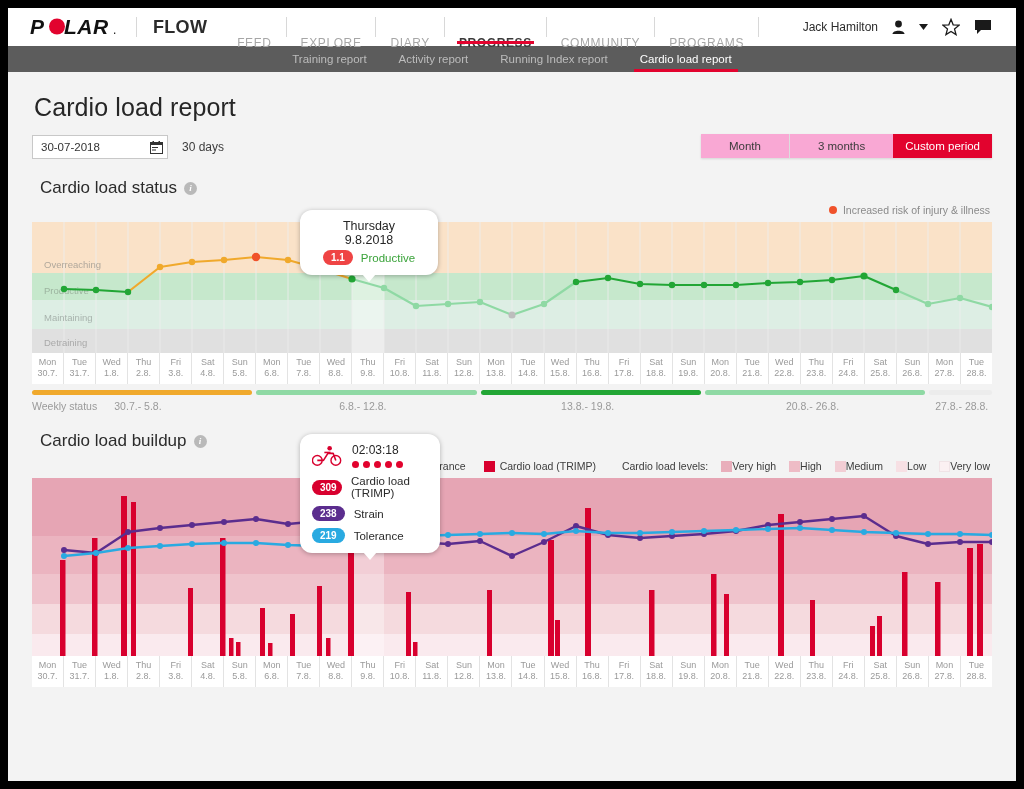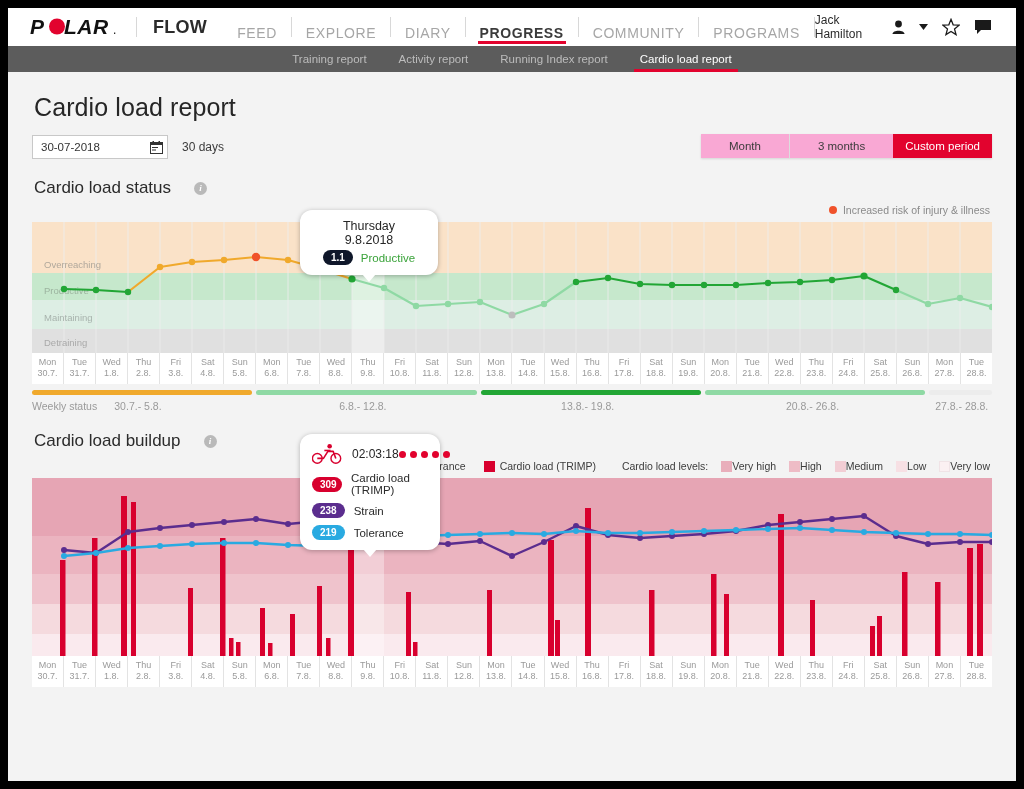--- a/index.html
+++ b/index.html
@@ -24,21 +24,21 @@
     padding: 0 16px 0 22px;
     position: relative;
   }
   .logo { display: flex; align-items: baseline; margin-right: 14px; }
   .nav-sep { width:1px; height:20px; background:#d8d8d8; margin:0 0px; }
   .nav-flow {
     font-size: 18px; font-weight: bold; color:#2b2b2b;
     padding: 0 16px; letter-spacing: .3px;
   }
   .nav-item {
-    font-size: 14px; color:#a6a6a6; padding: 6px 14px;
+    font-size: 12px; color:#a6a6a6; padding: 16px 14px;
     letter-spacing: .6px; position: relative; line-height: 38px;
     height: 38px; cursor: pointer;
   }
   .nav-item.active { color:#3b3b3b; font-weight: bold; }
   .nav-item.active:after {
     content:""; position:absolute; left:12px; right:12px; bottom:2px;
     height:3px; background:#e2032e;
   }
   .topbar-right {
     margin-left:auto; display:flex; align-items:center; gap:14px;
@@ -88,21 +88,21 @@
   }
   .seg-btn {
     height:24px; line-height:24px; background:#f9a8d4; color:#3b3b3b;
     font-size:11.5px; padding:0 28px; cursor:pointer;
   }
   .seg-btn + .seg-btn { border-left:1px solid #ddd; }
   .seg-btn.active { background:#e2032e; color:#fff; border-left:0; padding:0 12px; }
 
   h2.section {
     font-size:17px; font-weight:normal; color:#2b2b2b;
-    margin: 18px 0 6px 2px; display:flex; align-items:center; gap:23px;
+    margin: 18px 0 6px 8px; display:flex; align-items:center; gap:7px;
   }
   .info-ic {
     width:13px; height:13px; border-radius:50%; background:#b9b9b9;
     color:#fff; font-size:9px; font-style:italic; font-weight:bold;
     text-align:center; line-height:13px; font-family:"Liberation Serif",serif;
   }
 
   .risk-legend {
     position:absolute; right:2px; font-size:10.5px; color:#8a8a8a;
     display:flex; align-items:center; gap:6px;
@@ -354,21 +354,21 @@
           <circle cx="864" cy="68" r="3.2" fill="#22a635"></circle>
             <circle cx="896" cy="82" r="3.2" fill="#8fd9a4"></circle>
           <circle cx="928" cy="76" r="3.2" fill="#8fd9a4"></circle>
             <circle cx="960" cy="85" r="3.2" fill="#8fd9a4"></circle>
         </g>
       </svg>
 
       <div class="tooltip" style="left:268px; top:-12px; width:138px;">
         <div class="tt1-title">Thursday 9.8.2018</div>
         <div class="tt1-row">
-          <span class="pill" style="background:#0f172a;">1.1</span>
+          <span class="pill" style="background:#ef4444;">1.1</span>
           <span class="tt1-status">Productive</span>
         </div>
       </div>
     </div>
 
     <div class="axis-row">
       <div class="axis-cell"><span>Mon</span><br><span>30.7.</span></div>
       <div class="axis-cell"><span>Tue</span><br><span>31.7.</span></div>
       <div class="axis-cell"><span>Wed</span><br><span>1.8.</span></div>
       <div class="axis-cell"><span>Thu</span><br><span>2.8.</span></div>
@@ -584,21 +584,21 @@
           <div class="tt2-top">
             <span>
               <svg width="30" height="22" viewBox="0 0 34 24">
                 <circle cx="6" cy="17" r="5.5" fill="none" stroke="#d8002e" stroke-width="1.6"></circle>
                 <circle cx="27" cy="17" r="5.5" fill="none" stroke="#d8002e" stroke-width="1.6"></circle>
                 <circle cx="20" cy="3.2" r="2.6" fill="#d8002e"></circle>
                 <path d="M6 17 L13 17 L18 9 L24 9 L27 17" fill="none" stroke="#d8002e" stroke-width="1.8" stroke-linejoin="round"></path>
                 <path d="M14 8 L21 8" stroke="#d8002e" stroke-width="1.8"></path>
               </svg>
             </span>
-            <span style="display:flex;flex-direction:row;">
+            <span style="display:flex;flex-direction:column;">
               <span class="tt2-dur">02:03:18</span>
               <span class="tt2-dots">
                 <i class="tt2-dot"></i>
                   <i class="tt2-dot"></i>
                   <i class="tt2-dot"></i>
                   <i class="tt2-dot"></i>
                   <i class="tt2-dot"></i>
               </span>
             </span>
           </div>

